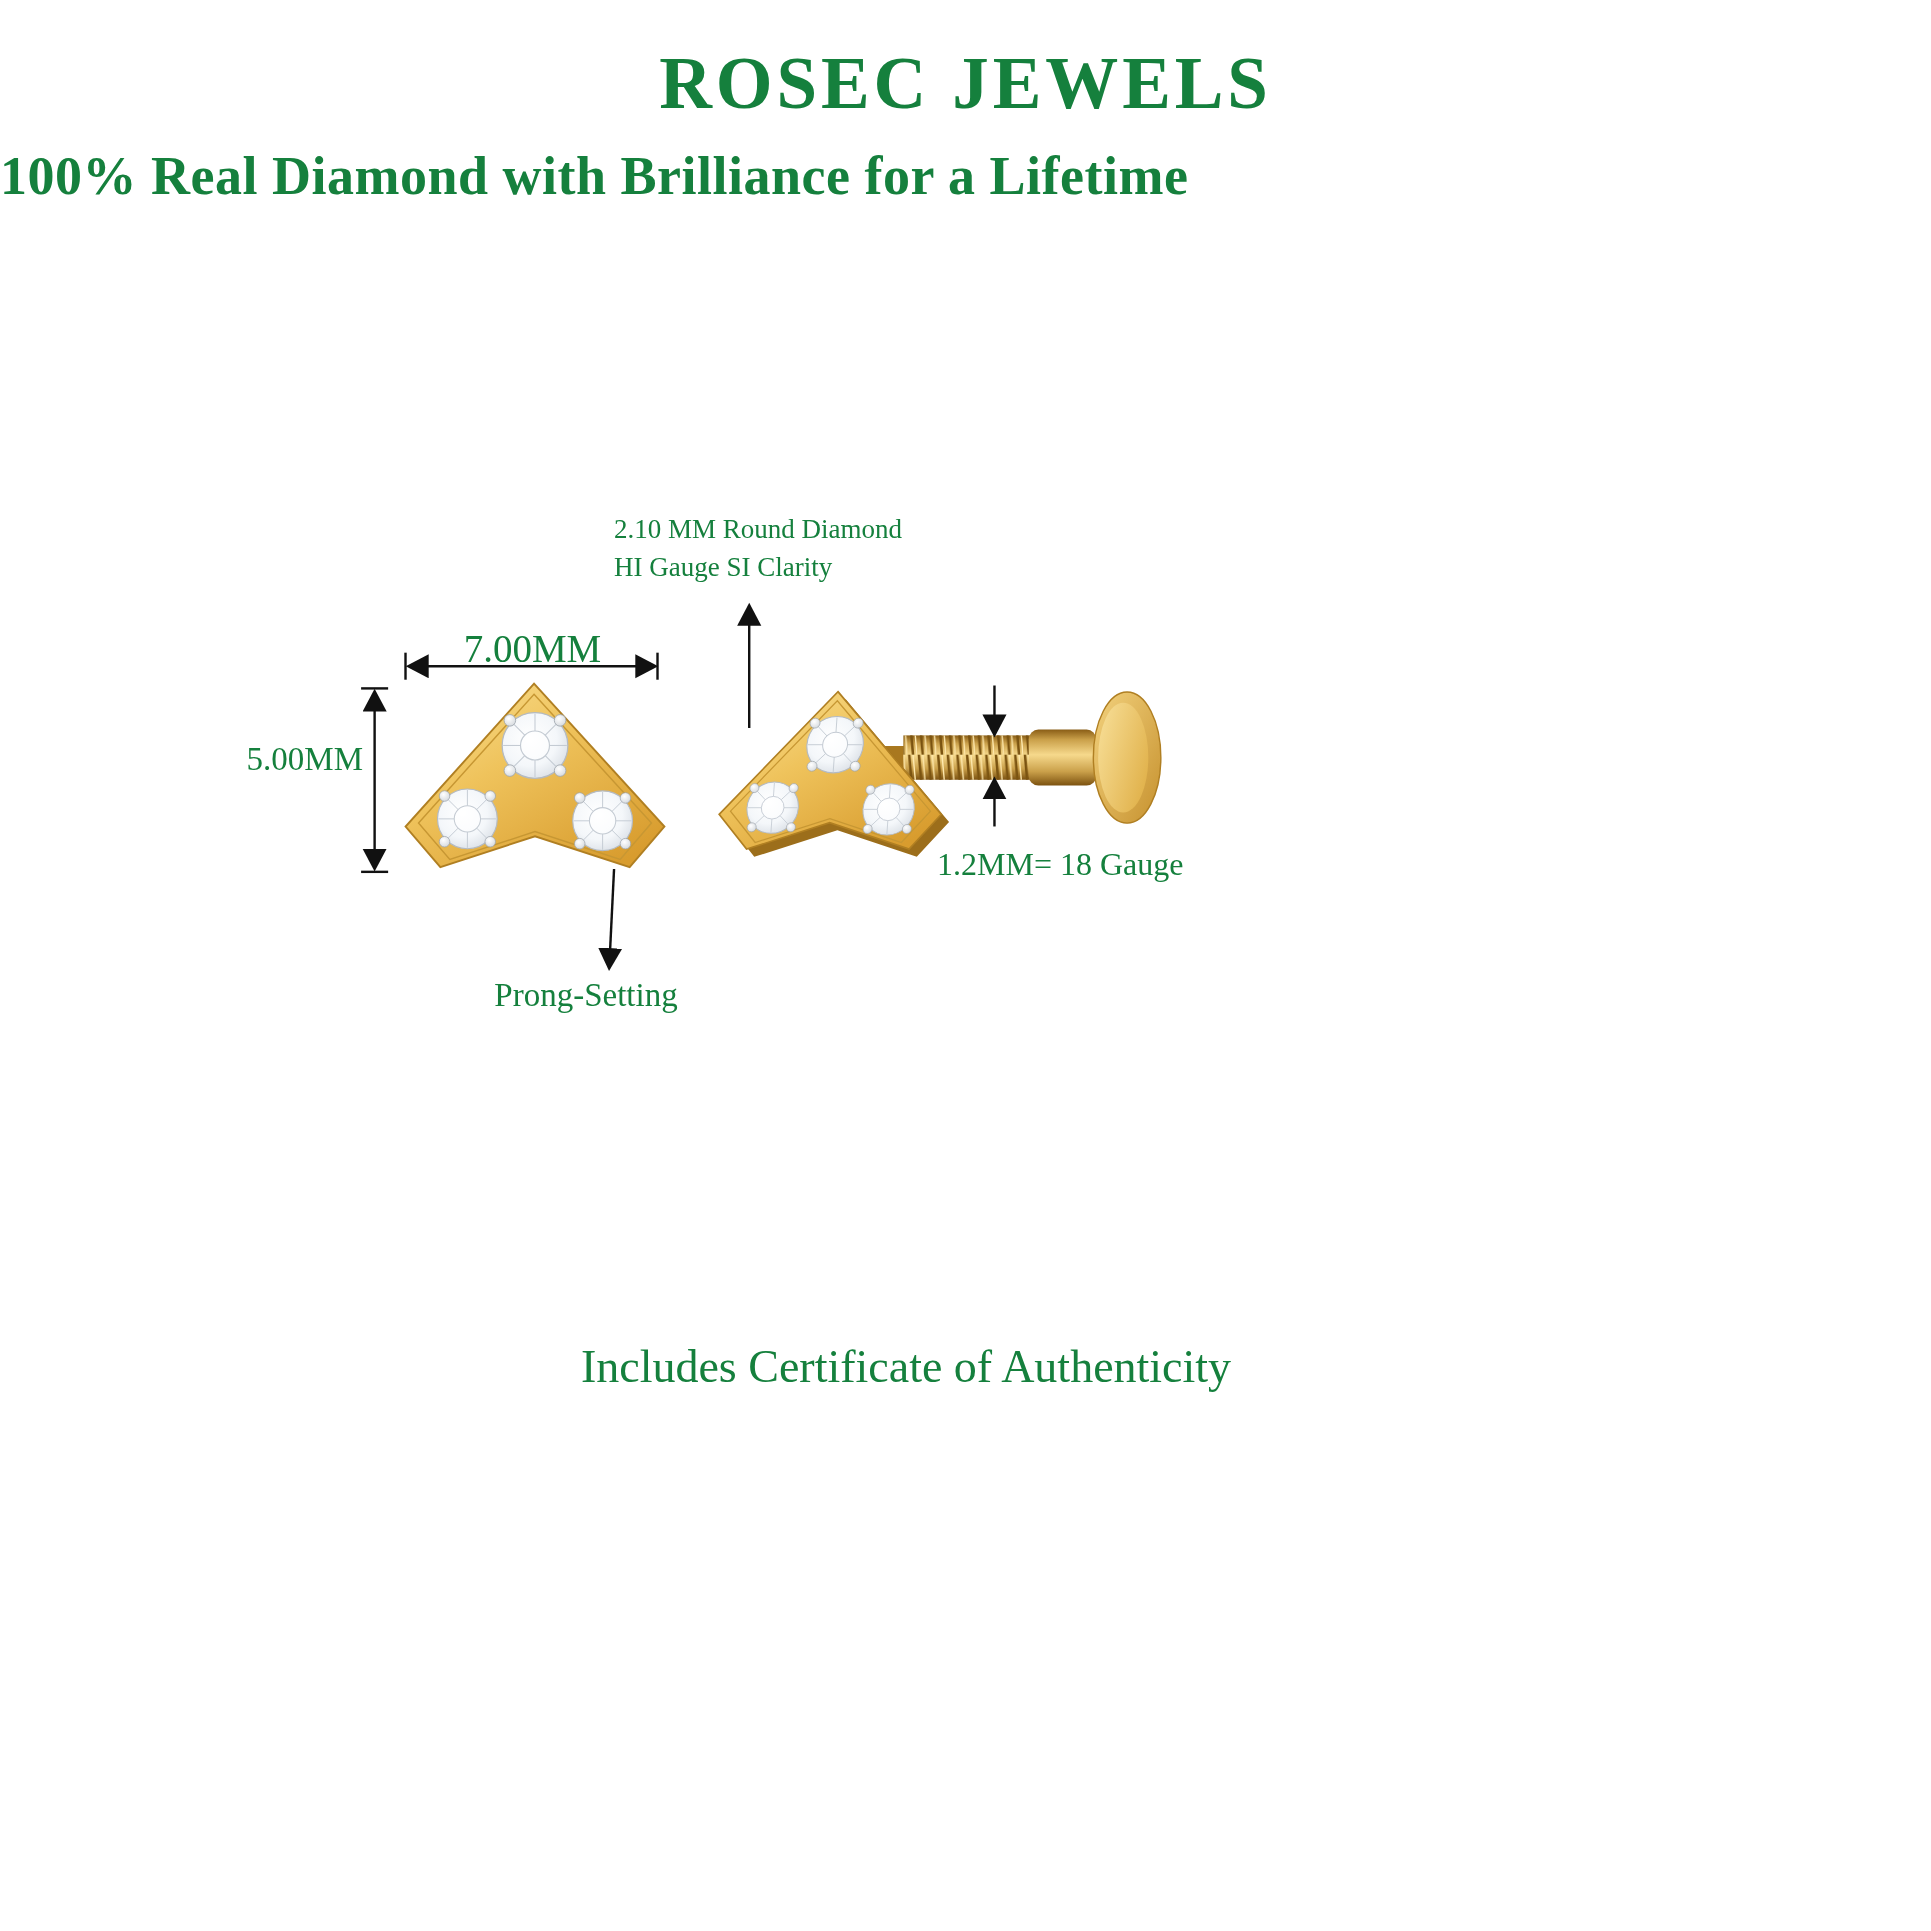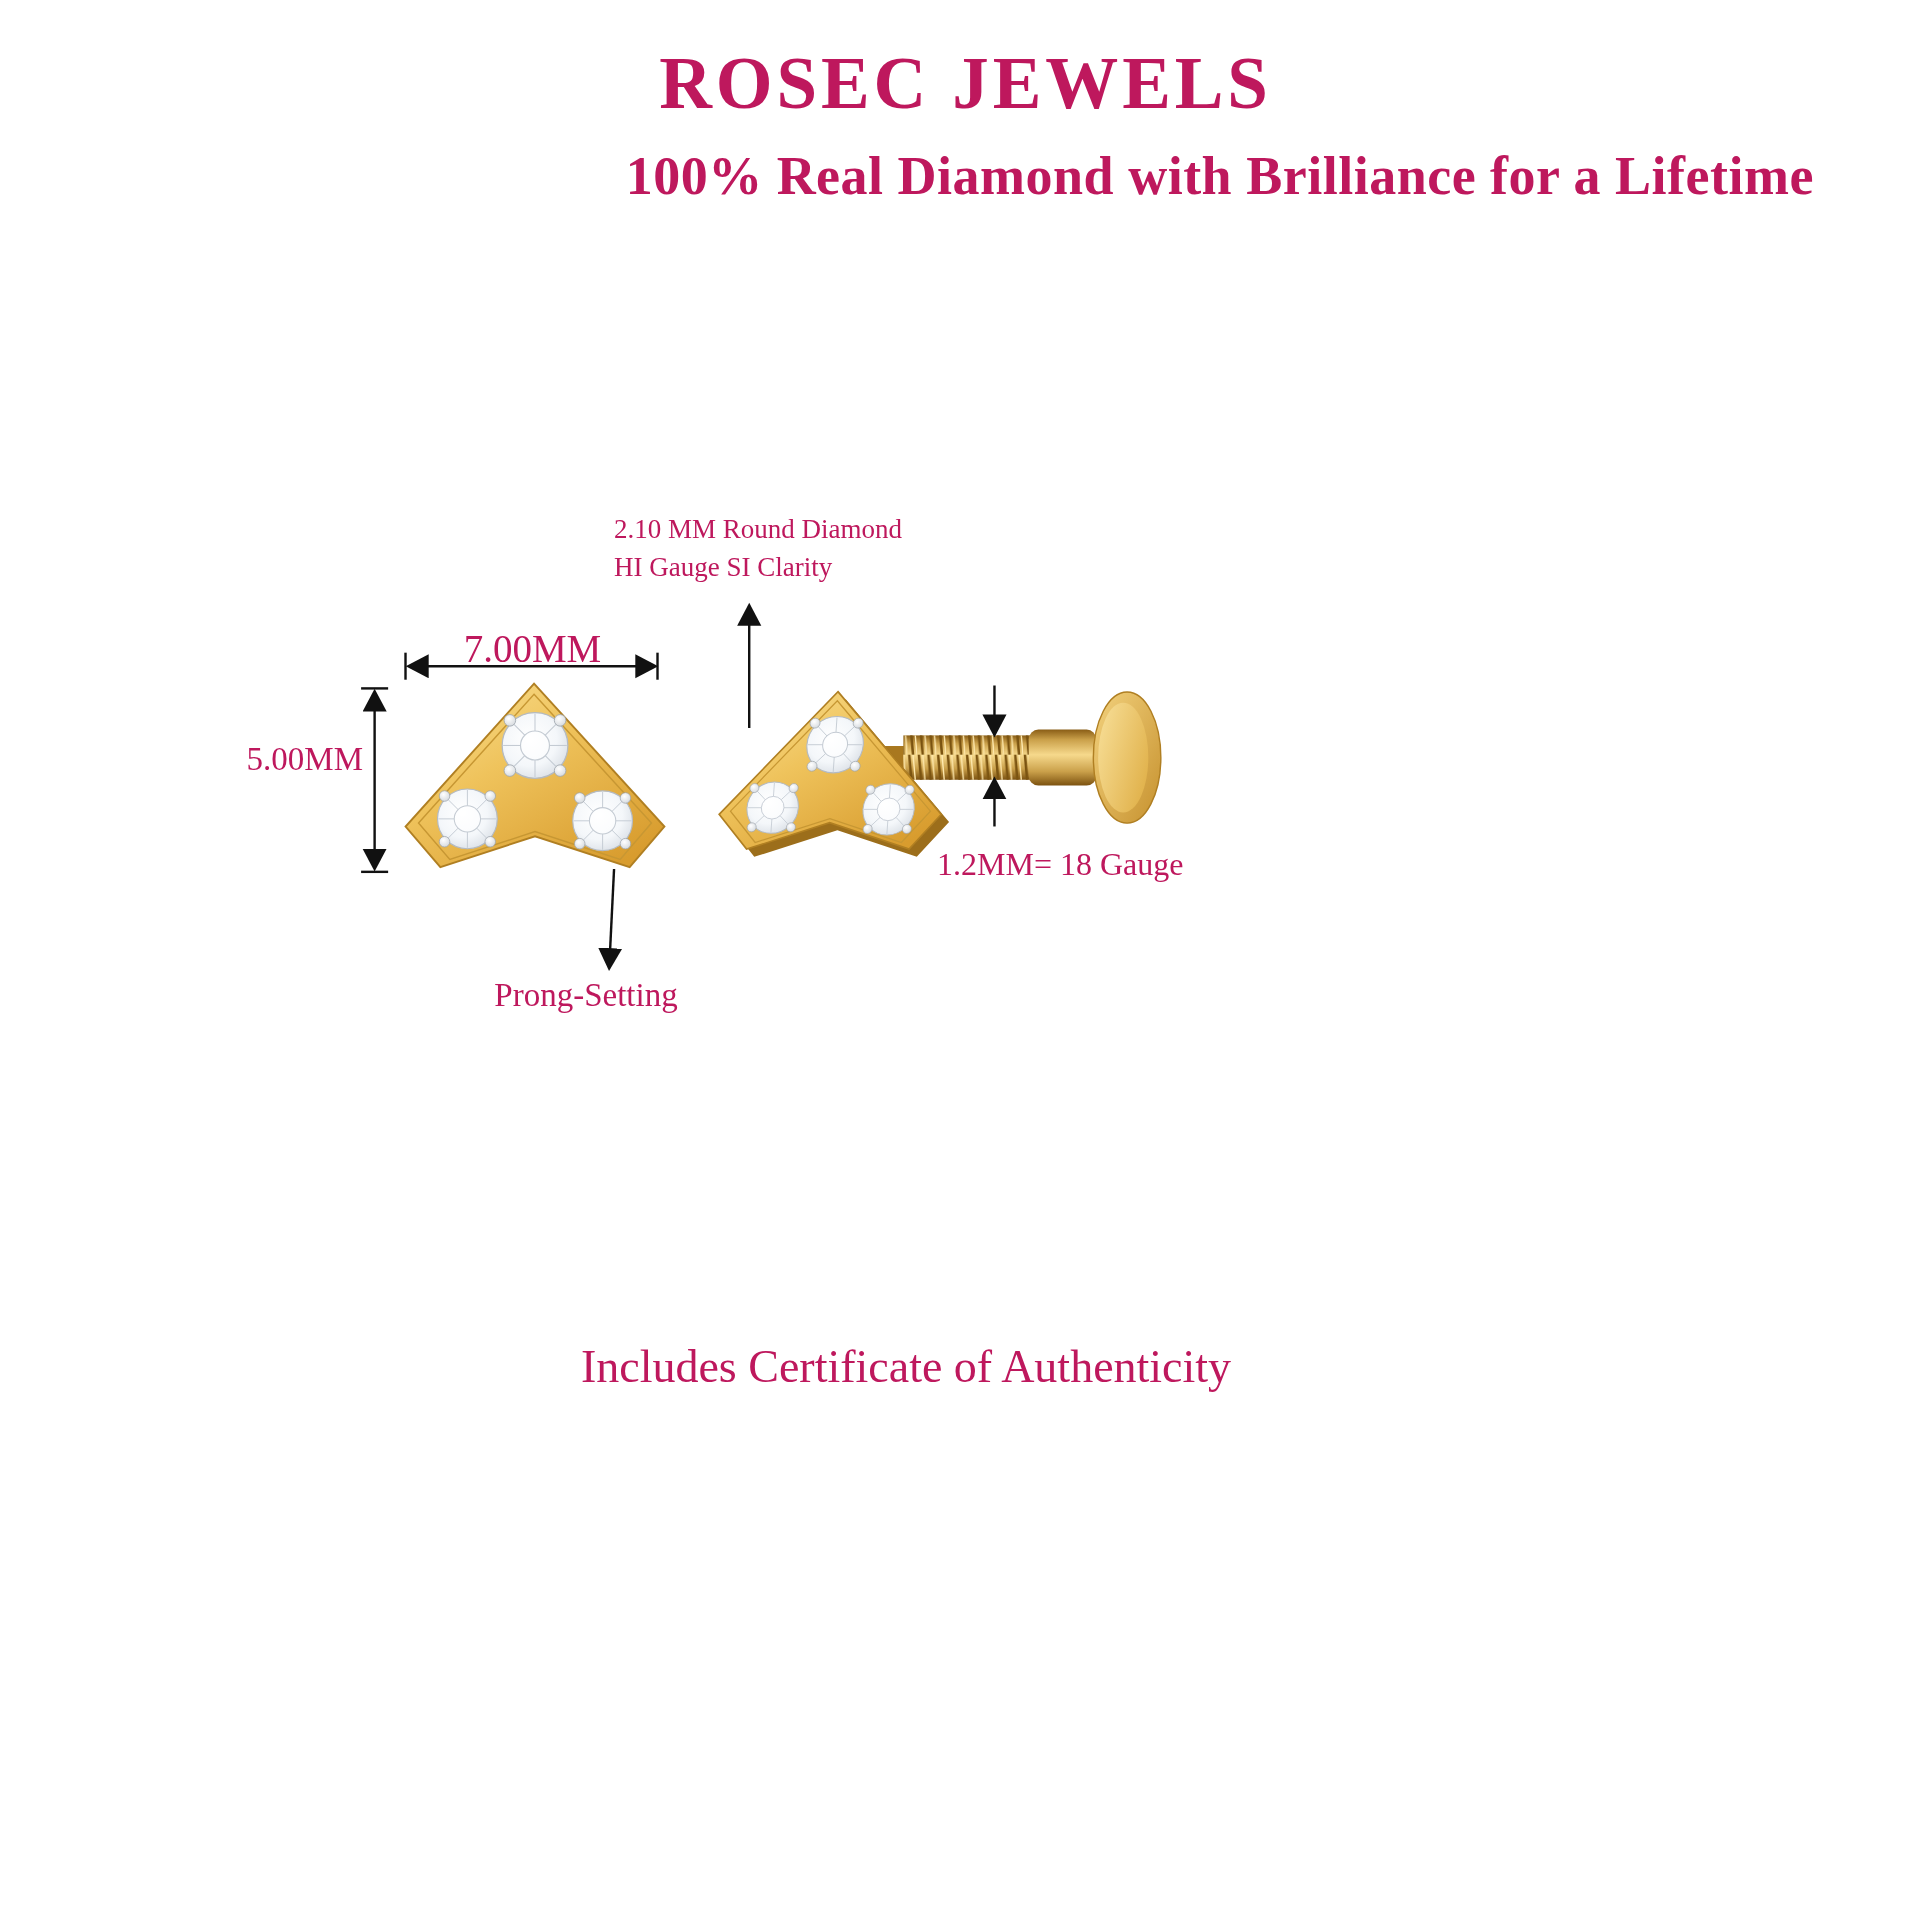--- a/index.html
+++ b/index.html
@@ -1,28 +1,28 @@
 <!DOCTYPE html>
 <html><head>
 <meta charset="utf-8">
 <style>
   html,body { margin:0; padding:0; background:#ffffff; }
   .canvas {
     position:relative; width:1931px; height:1931px;
     background:#ffffff; overflow:hidden;
     font-family:"Liberation Serif", serif; color:#111111;
   }
-  .label { position:absolute; color:#be185d; }
+  .label { position:absolute; color:#15803d; }
   .brand-title {
     top:42px; left:0; width:1931px; text-align:center;
     font-size:73px; font-weight:bold; letter-spacing:3.9px;
   }
   .tagline {
-    top:145px; left:0; width:1808px; text-align:right;
-    font-size:54px; font-weight:bold; letter-spacing:0.5px;padding-left:6px;
+    top:145px; left:0; width:1808px; text-align:left;
+    font-size:54px; font-weight:bold; letter-spacing:0.5px;
   }
   .callout-text { left:614px; top:510px; font-size:27px; line-height:38px; text-align:left; }
   .width-label  { left:406px; top:626px; width:253px; text-align:center; font-size:39px; }
   .height-label { left:224px; top:741px; width:139px; text-align:right;  font-size:33px; }
   .gauge-label  { left:937px; top:846px; font-size:32px;text-align:right; }
   .prong-label  { left:470px; top:977px; width:232px; text-align:center; font-size:33px; }
   .footer-note  {
     top:1340px; left:0; width:1812px; text-align:center; font-size:46px;font-family:Liberation Serif, serif;
   }
   svg.layer { position:absolute; }

